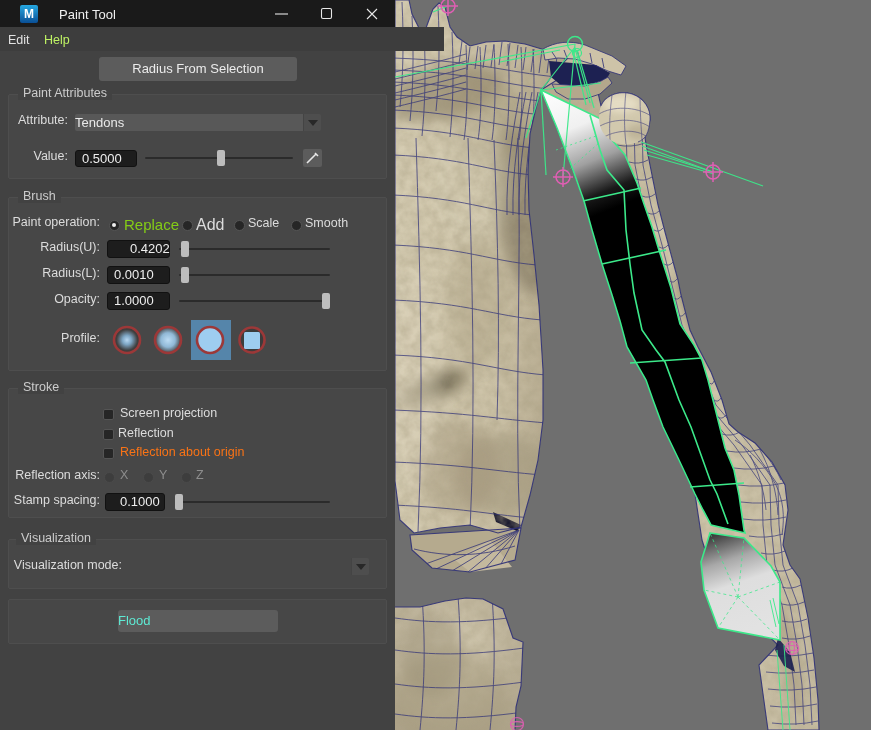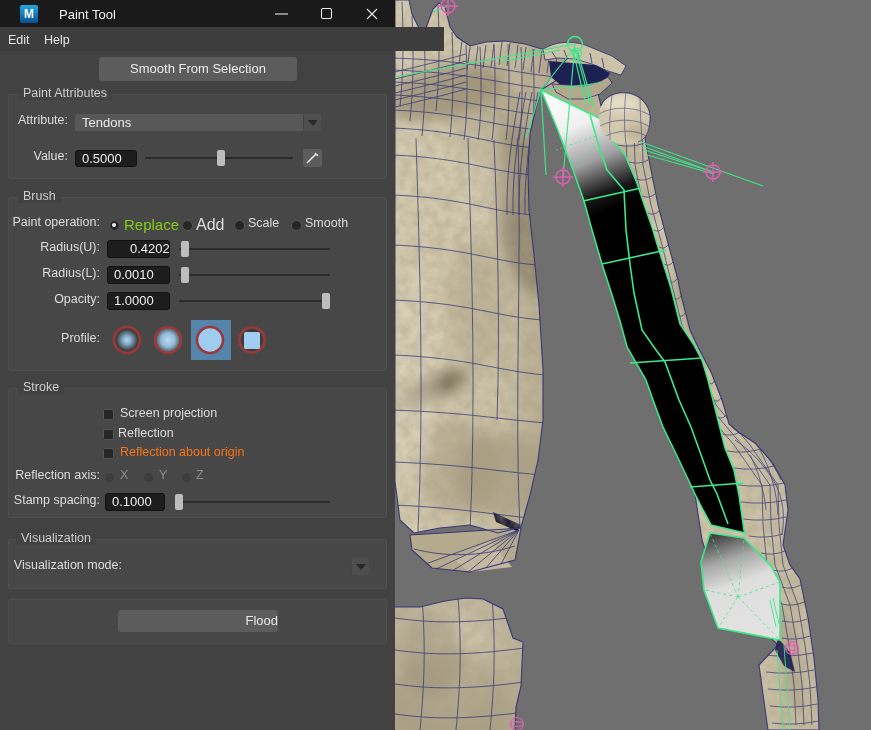--- a/index.html
+++ b/index.html
@@ -334,27 +334,27 @@
         </svg>
 <div style="position:absolute;left:59px;top:7px;color:#f0f0f0;font-size:13px">Paint Tool</div>
 <svg style="position:absolute;left:270px;top:0" width="125" height="27" fill="none" stroke="#e8e8e8" stroke-width="1.1">
           <path d="M5,14 L18,14"></path>
           <rect x="51.5" y="8.5" width="10" height="10" rx="1.5"></rect>
           <path d="M97,9 L107,19 M107,9 L97,19"></path>
         </svg>
 </div>
 <div style="position:absolute;left:0;top:27px;width:444px;height:24px;background:#3d3d3d">
         <div style="position:absolute;left:8px;top:6px;color:#e2e2e2;font-size:12.5px">Edit</div>
-        <div style="position:absolute;left:44px;top:6px;color:#e5e5e5;font-size:12.5px">Help</div>
+        <div style="position:absolute;left:44px;top:6px;color:#bef264;font-size:12.5px">Help</div>
       </div>
-<div style="position:absolute;left:99px;top:57px;width:198px;height:24px;background:#5c5c5c;border-radius:3px;color:#ebebeb;font-size:13px;line-height:24px;text-align:center">Smooth From Selection</div>
+<div style="position:absolute;left:99px;top:57px;width:198px;height:24px;background:#5c5c5c;border-radius:3px;color:#ebebeb;font-size:13px;line-height:24px;text-align:center">Radius From Selection</div>
 <div style="position:absolute;left:8px;top:94px;width:379px;height:85px;background:#474747;border:1px solid #4e4e4e;border-radius:2px;box-sizing:border-box"></div>
       <div style="position:absolute;left:18px;top:86px;background:#424242;padding:0 5px;color:#cccccc;font-size:12.5px">Paint Attributes</div>
 <div style="position:absolute;left:-92px;top:113px;width:160px;text-align:right;color:#dcdcdc;font-size:12.5px">Attribute:</div>
-<div style="position:absolute;left:75px;top:114px;width:228px;height:17px;background:#585858;border-radius:2px 0 0 2px;color:#eaeaea;font-size:13px;line-height:17px;padding-left:7px;box-sizing:border-box">Tendons</div>
+<div style="position:absolute;left:75px;top:114px;width:228px;height:17px;background:#585858;border-radius:2px 0 0 2px;color:#eaeaea;font-size:13px;line-height:17px;box-sizing:border-box">Tendons</div>
       <div style="position:absolute;left:303px;top:114px;width:18px;height:17px;background:#4e4e4e;border-radius:0 2px 2px 0;border-left:1px solid #444;box-sizing:border-box">
         <div style="position:absolute;left:4px;top:6px;width:0;height:0;border-left:5px solid transparent;border-right:5px solid transparent;border-top:6px solid #282828"></div>
       </div>
 <div style="position:absolute;left:-92px;top:149px;width:160px;text-align:right;color:#dcdcdc;font-size:12.5px">Value:</div>
 <div style="position:absolute;left:75px;top:150px;width:62px;height:17px;background:#1d1d1d;border:1px solid #111;border-radius:3px;box-sizing:border-box;color:#eee;font-size:13px;line-height:15px;padding-left:6px">0.5000</div>
 <div style="position:absolute;left:145px;top:157px;width:148px;height:2px;background:#2b2b2b;border-radius:1px"></div>
       <div style="position:absolute;left:217px;top:150px;width:8px;height:16px;background:#bdbdbd;border-radius:2px"></div>
 <div style="position:absolute;left:303px;top:149px;width:19px;height:18px;background:#5c5c5c;border-radius:2px"><svg width="19" height="18">
           <path d="M4,14 L13,5 M12,4 L15,7" stroke="#e8e8e8" stroke-width="1.6" fill="none"></path>
         </svg></div>
@@ -414,24 +414,24 @@
 <div style="position:absolute;left:103px;top:448px;width:11px;height:11px;background:#262626;border:1px solid #555;border-radius:2px;box-sizing:border-box"></div>
 <div style="position:absolute;left:120px;top:445px;color:#f97316;font-size:12.5px;white-space:nowrap">Reflection about origin</div>
 <div style="position:absolute;left:-60px;top:468px;width:160px;text-align:right;color:#dcdcdc;font-size:12.5px">Reflection axis:</div>
 <div style="position:absolute;left:103.5px;top:471.5px;width:11px;height:11px;border-radius:50%;background:#3d3d3d;border:1px solid #4a4a4a;box-sizing:border-box"></div>
 <div style="position:absolute;left:120px;top:468px;color:#8d8d8d;font-size:12.5px;white-space:nowrap">X</div>
 <div style="position:absolute;left:142.5px;top:471.5px;width:11px;height:11px;border-radius:50%;background:#3d3d3d;border:1px solid #4a4a4a;box-sizing:border-box"></div>
 <div style="position:absolute;left:159px;top:468px;color:#8d8d8d;font-size:12.5px;white-space:nowrap">Y</div>
 <div style="position:absolute;left:180.5px;top:471.5px;width:11px;height:11px;border-radius:50%;background:#3d3d3d;border:1px solid #4a4a4a;box-sizing:border-box"></div>
 <div style="position:absolute;left:196px;top:468px;color:#8d8d8d;font-size:12.5px;white-space:nowrap">Z</div>
 <div style="position:absolute;left:-60px;top:493px;width:160px;text-align:right;color:#dcdcdc;font-size:12.5px">Stamp spacing:</div>
-<div style="position:absolute;left:105px;top:493px;width:60px;height:18px;background:#1d1d1d;border:1px solid #111;border-radius:3px;box-sizing:border-box;color:#eee;font-size:13px;line-height:16px;padding-left:6px">0.1000</div>
+<div style="position:absolute;left:105px;top:493px;width:60px;height:18px;background:#1d1d1d;border:1px solid #111;border-radius:3px;box-sizing:border-box;color:#eee;font-size:13px;line-height:16px;padding-left:14px">0.1000</div>
 <div style="position:absolute;left:179px;top:501px;width:151px;height:2px;background:#2b2b2b;border-radius:1px"></div>
       <div style="position:absolute;left:175px;top:494px;width:8px;height:16px;background:#bdbdbd;border-radius:2px"></div>
 <div style="position:absolute;left:8px;top:539px;width:379px;height:50px;background:#474747;border:1px solid #4e4e4e;border-radius:2px;box-sizing:border-box"></div>
       <div style="position:absolute;left:16px;top:531px;background:#424242;padding:0 5px;color:#cccccc;font-size:12.5px">Visualization</div>
 <div style="position:absolute;left:-38px;top:558px;width:160px;text-align:right;color:#dcdcdc;font-size:12.5px">Visualization mode:</div>
       <div style="position:absolute;left:351px;top:558px;width:18px;height:17px;background:#4e4e4e;border-radius:0 2px 2px 0;border-left:1px solid #444;box-sizing:border-box">
         <div style="position:absolute;left:4px;top:6px;width:0;height:0;border-left:5px solid transparent;border-right:5px solid transparent;border-top:6px solid #282828"></div>
       </div>
 <div style="position:absolute;left:8px;top:599px;width:379px;height:45px;background:#474747;border:1px solid #4e4e4e;border-radius:2px;box-sizing:border-box"></div>
-<div style="position:absolute;left:118px;top:610px;width:160px;height:22px;background:#5c5c5c;border-radius:3px;color:#e5e5e5;font-size:13px;line-height:22px;text-align:right">Flood</div>
+<div style="position:absolute;left:118px;top:610px;width:160px;height:22px;background:#5c5c5c;border-radius:3px;color:#5eead4;font-size:13px;line-height:22px;text-align:left">Flood</div>
 </div>
 </div>
 </body></html>

